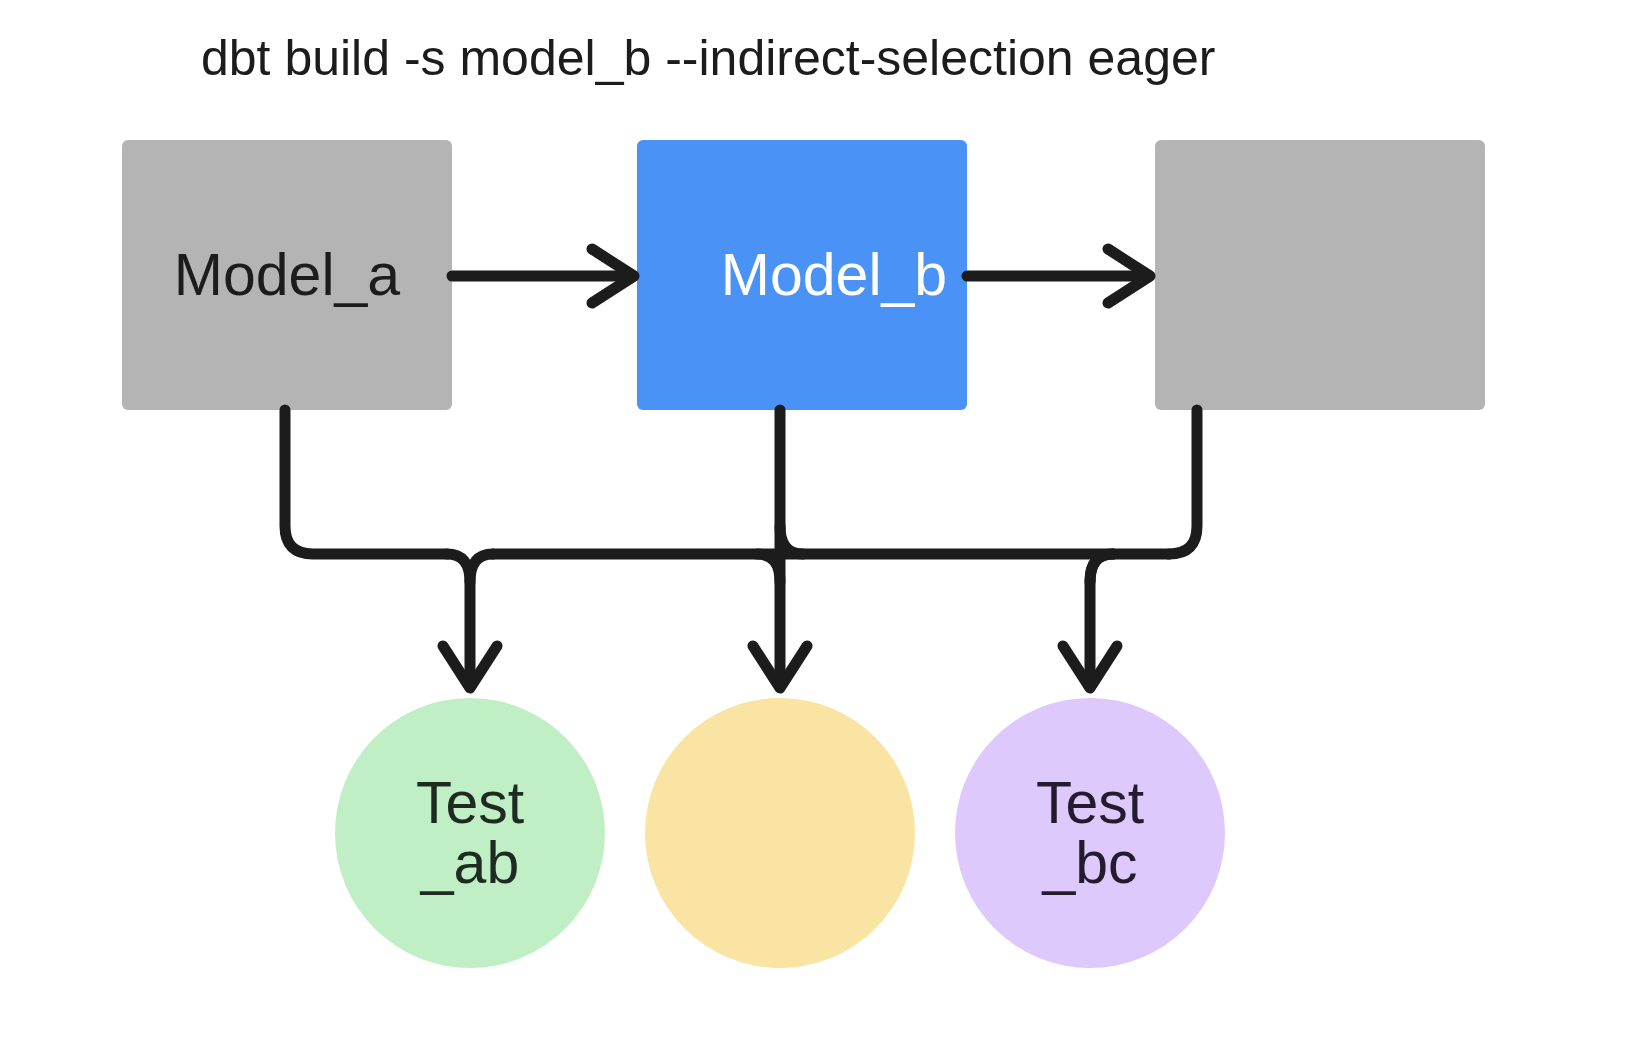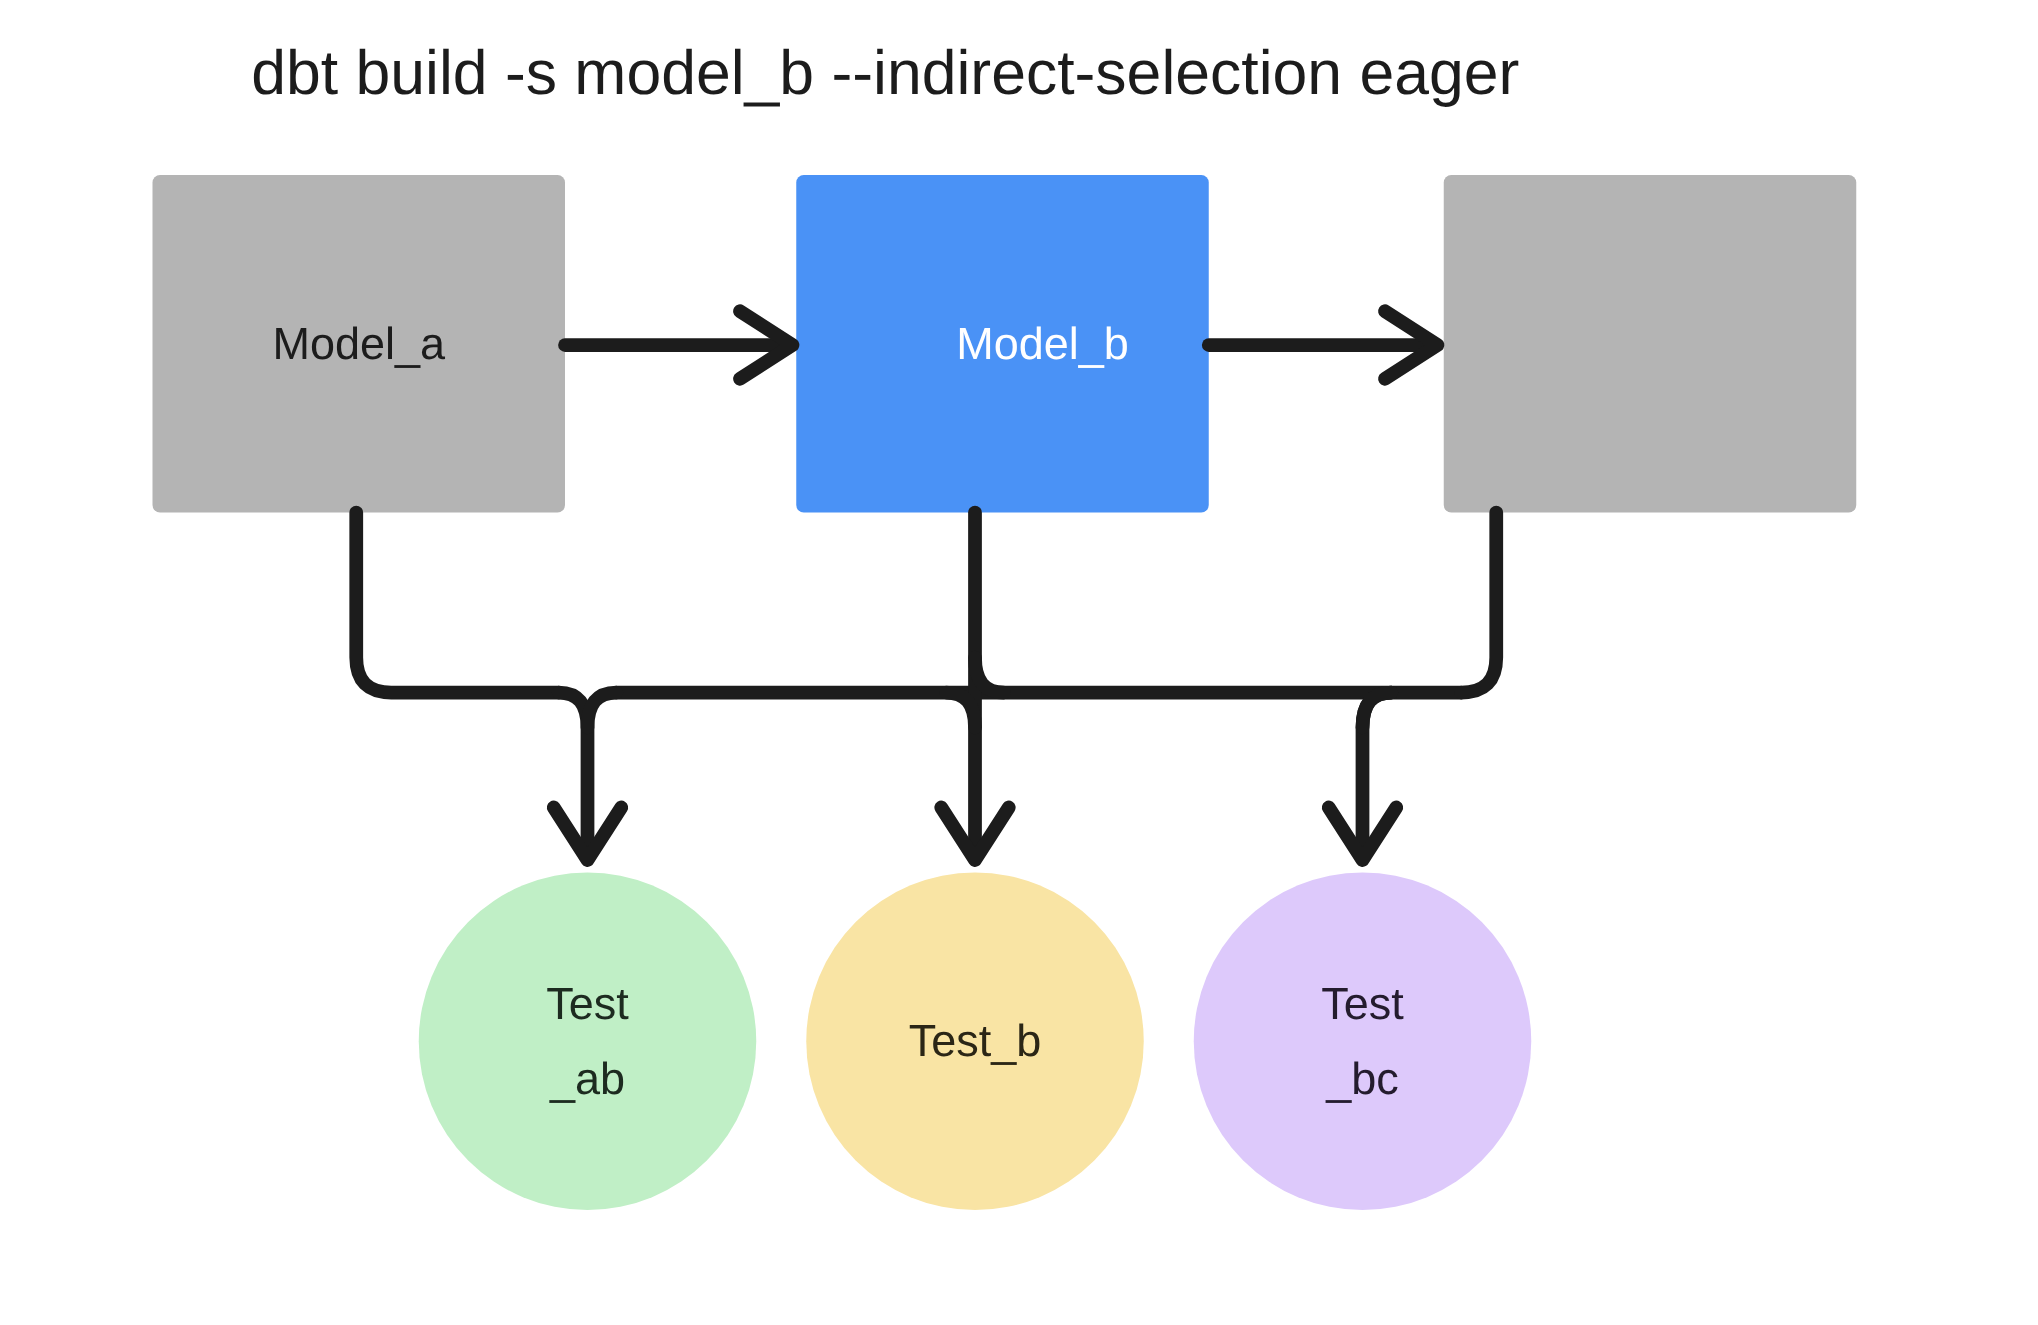--- a/index.html
+++ b/index.html
@@ -34,21 +34,21 @@
     white-space: nowrap;
     font-family: "Liberation Sans", sans-serif;
     margin-left: 41px;
   }
   .node-label {
     position: absolute;
     display: flex;
     align-items: center;
     justify-content: center;
     text-align: center;
-    font-size: 36px;
+    font-size: 59px;
     line-height: 60px;
     white-space: pre-line;
     pointer-events: none;
     font-family: "Liberation Sans", sans-serif;
   }
   .model-box-label { letter-spacing: 0px; }
 </style>
 </head>
 <body>
 
@@ -101,18 +101,17 @@
   </svg>
 
   <div class="node-label model-box-label" style="left:122px; top:140px; width:330px; height:270px; color:#1c1c1c;">Model_a</div>
 
   <div class="node-label model-box-label" style="left:637px; top:140px; width:394px; height:270px; color:#ffffff;">Model_b</div>
 
 
   <div class="node-label" style="left:335px; top:698px; width:270px; height:270px; color:#1d2b20;">Test
 _ab</div>
 
-  <div class="node-label" style="left:645px; top:698px; width:270px; height:270px; color:#2b2616;">Test_b</div>
 
   <div class="node-label" style="left:955px; top:698px; width:270px; height:270px; color:#241c2e;">Test
 _bc</div>
 
 </div>
 
 </body></html>

